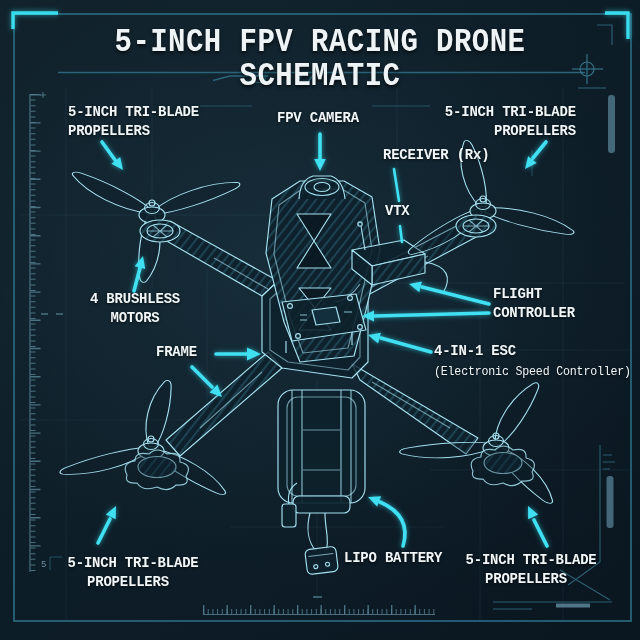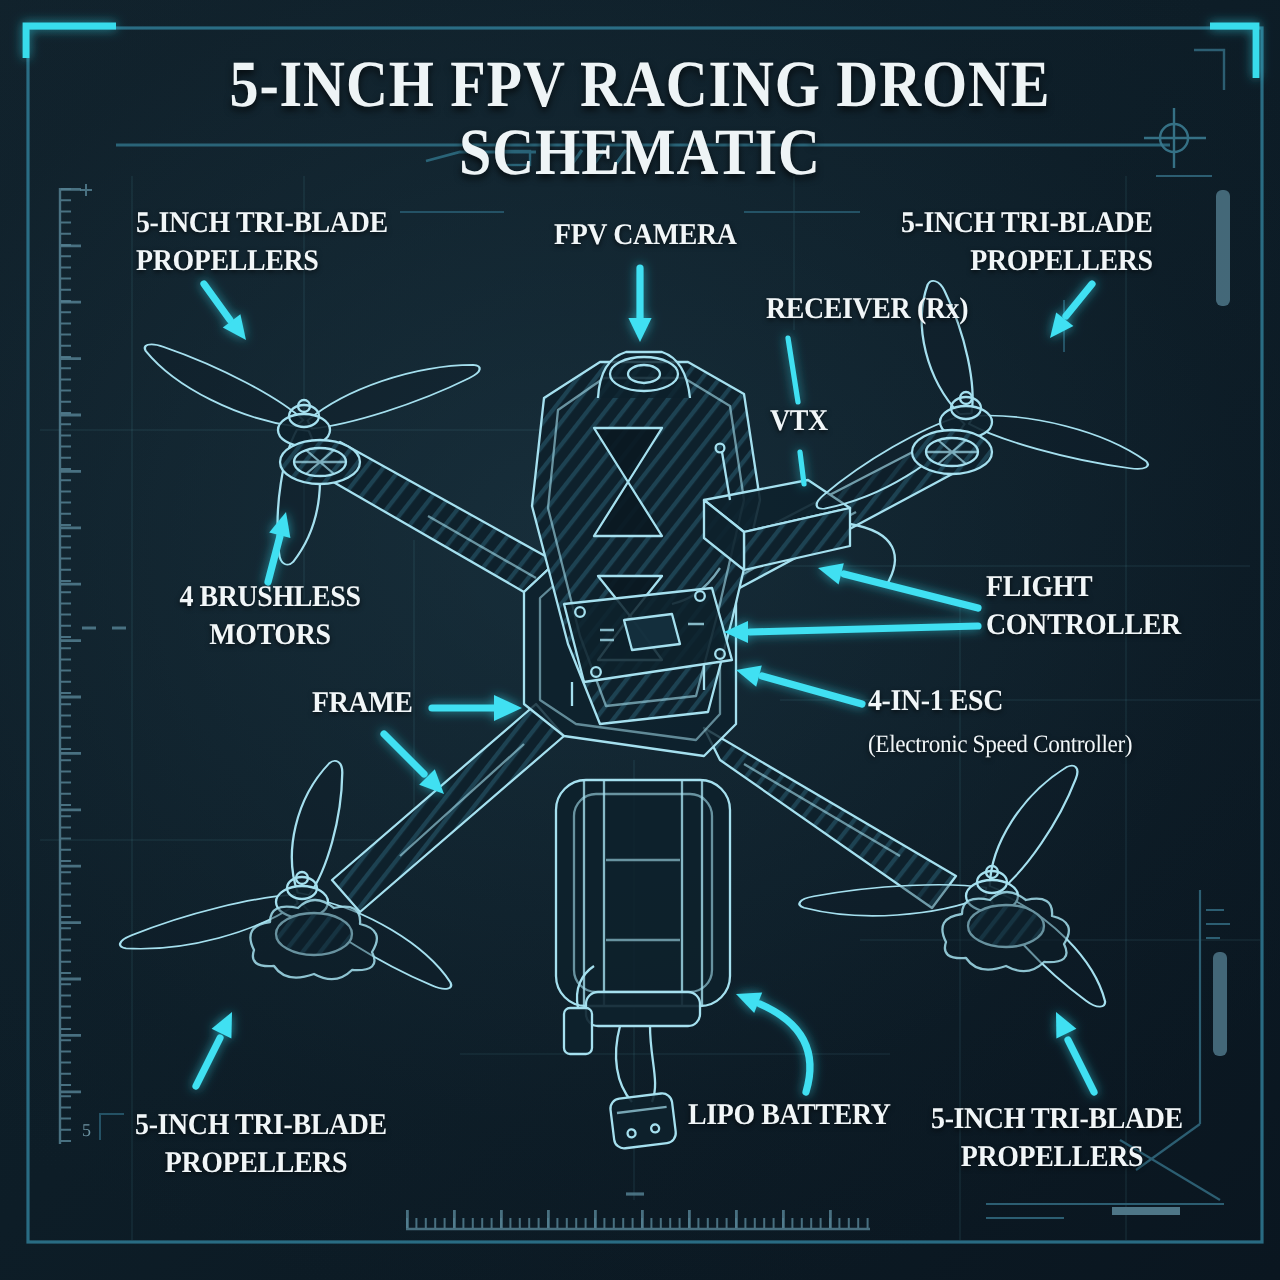--- a/index.html
+++ b/index.html
@@ -1,18 +1,18 @@
 <!DOCTYPE html>
 <html><head>
 <meta charset="utf-8">
 <style>
   html,body{margin:0;padding:0;background:#070e14;}
   .stage{
     position:relative;width:640px;height:640px;overflow:hidden;
-    font-family:Liberation Serif, serif;
+    font-family:Liberation Mono, monospace;
     background:
       radial-gradient(620px 540px at 44% 42%, rgba(38,72,88,.38), rgba(20,40,52,.12) 55%, rgba(0,0,0,0) 72%),
       linear-gradient(135deg,#11222c 0%,#0d1d27 48%,#0a1620 100%);
   }
   svg.overlay{position:absolute;left:0;top:0;}
   .lbl{
     position:absolute;color:#f1f6f8;font-weight:bold;font-size:15px;line-height:19px;
     letter-spacing:-.2px;white-space:nowrap;text-shadow:0 1px 3px rgba(0,0,0,.65);
   }
   .cl{transform:scaleX(.93);transform-origin:left top;}

